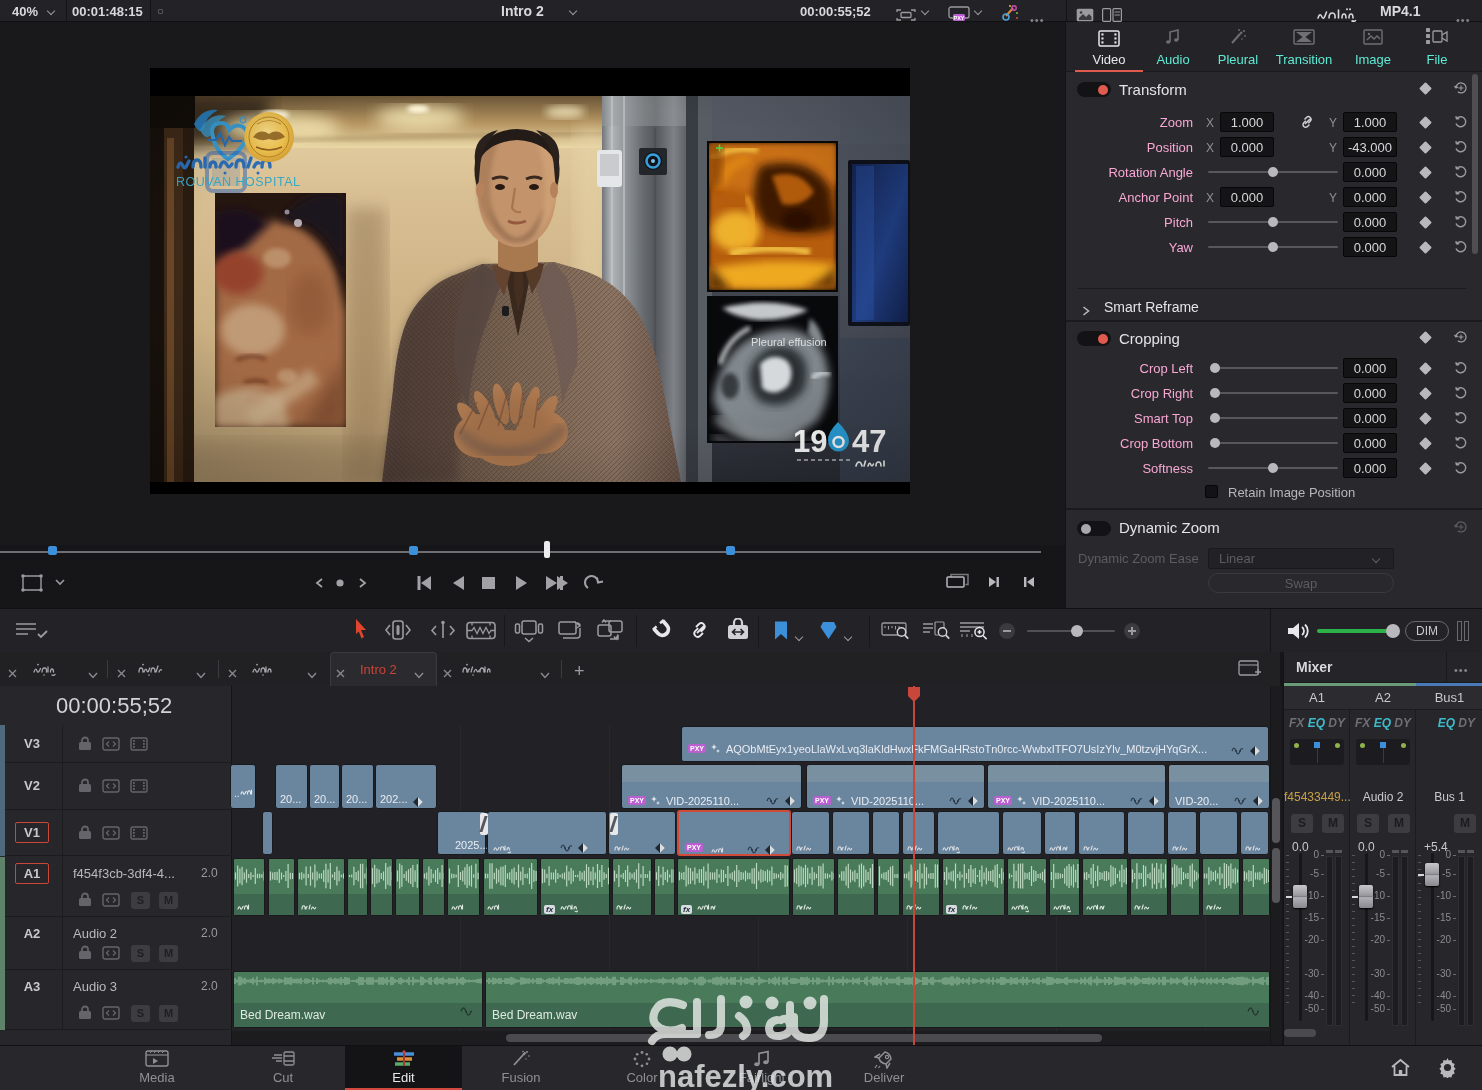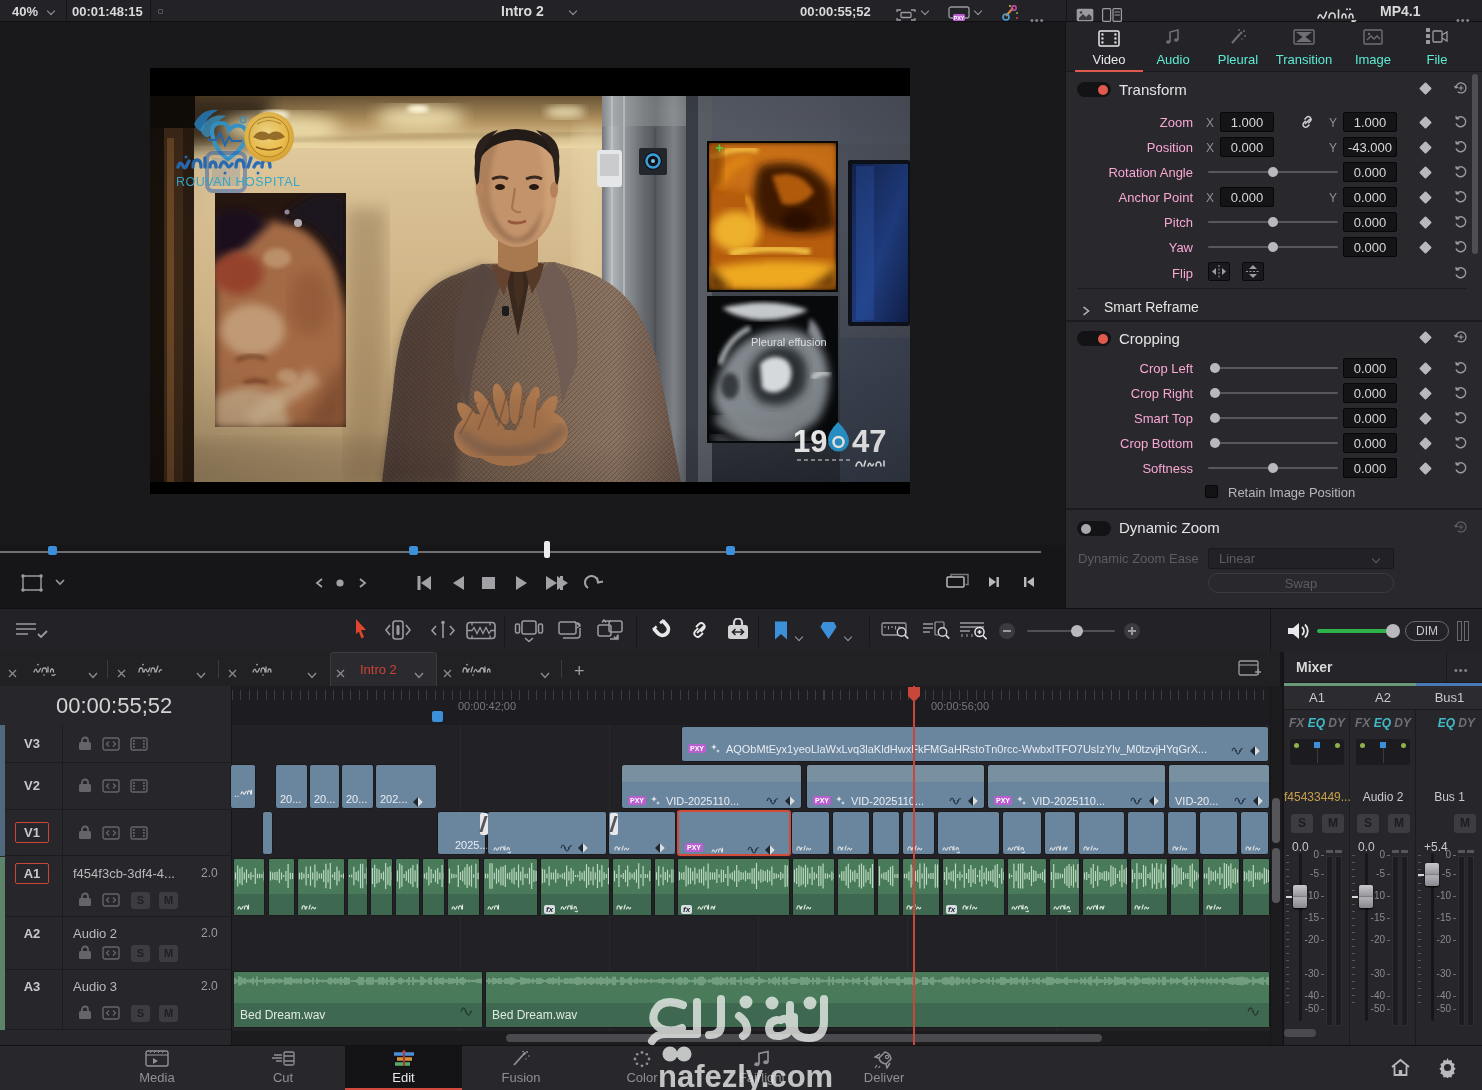--- a/index.html
+++ b/index.html
@@ -571,34 +571,20 @@
       <div class="lab" style="right:273px;">Yaw</div>
     <div class="slider" style="left:142px; width:130px;">
         <div class="sdot" style="left:60px;"></div>
       </div>
     <div class="numbox" style="left:277px;">0.000</div>
     <div class="kf" style="left:355px;"></div>
     <div class="reset" style="left:387px;"><svg viewBox="0 0 16 16">
           <path d="M3.5 5 a5 5 0 1 1 -0.5 4.5 M3.5 5 l-0.6-2.8 M3.5 5 l2.8-0.4" fill="none" stroke="#9a9aa0" stroke-width="1.4"></path>
         </svg></div>
   </div>
-  <div class="irow" style="top:240px;">
-      <div class="lab" style="right:273px;">Flip</div>
-    <div style="position:absolute; left:142px; top:0px; width:22px; height:19px; background:#1a1a1e; border:1px solid #0a0a0c; border-radius:2px;"><svg width="20" height="17" viewBox="0 0 20 17">
-          <path d="M10 2 v13" stroke="#9a9aa0" stroke-width="1" stroke-dasharray="2 1.5"></path>
-          <path d="M7 5 v7 l-4-3.5z M13 5 v7 l4-3.5z" fill="#9a9aa0"></path>
-        </svg></div>
-    <div style="position:absolute; left:176px; top:0px; width:22px; height:19px; background:#1a1a1e; border:1px solid #0a0a0c; border-radius:2px;"><svg width="20" height="17" viewBox="0 0 20 17">
-          <path d="M3 8.5 h14" stroke="#9a9aa0" stroke-width="1" stroke-dasharray="2 1.5"></path>
-          <path d="M6 6 h8 l-4-4z M6 11 h8 l-4 4z" fill="#9a9aa0"></path>
-        </svg></div>
-    <div class="reset" style="left:387px;"><svg viewBox="0 0 16 16">
-          <path d="M3.5 5 a5 5 0 1 1 -0.5 4.5 M3.5 5 l-0.6-2.8 M3.5 5 l2.8-0.4" fill="none" stroke="#9a9aa0" stroke-width="1.4"></path>
-        </svg></div>
-  </div>
   <div style="position:absolute; left:12px; top:266px; width:388px; height:1px; background:#1b1b1f;"></div>
   <div style="position:absolute; left:16px; top:280px; width:8px; height:8px;"><svg width="8" height="10" viewBox="0 0 8 10">
         <path d="M1.5 1 L6.5 5 L1.5 9" fill="none" stroke="#b7b7bb" stroke-width="1.6"></path>
       </svg></div>
   <div class="sectitle" style="left:38px; top:277px; font-size:14px;">Smart Reframe</div>
   <div style="position:absolute; left:0px; top:298px; width:417px; height:2px; background:#1b1b1f;"></div>
 
   <div class="toggle" style="left:11px; top:309px;">
       <div class="dot"></div>
     </div>
@@ -855,26 +841,20 @@
   <div class="abs" style="left:561px; top:8px; width:1px; height:18px; background:#3a3a3f;"></div>
   <div class="abs" style="left:574px; top:9px; font-size:18px; color:#9c9ca2; font-weight:300;">+</div>
   <div class="abs" style="left:1238px; top:8px;"><svg width="24" height="19" viewBox="0 0 24 19">
         <rect x="1" y="1" width="19" height="14" rx="1.5" fill="none" stroke="#9a9aa0" stroke-width="1.3"></rect>
         <path d="M1 5 h19" stroke="#9a9aa0" stroke-width="1.1"></path>
         <path d="M17 12 h6 m-3-3 v6" stroke="#9a9aa0" stroke-width="1.3"></path>
       </svg></div>
 </div>
 <div id="timeline" class="abs">
 <div class="abs" style="left:232px; top:0; width:1038px; height:359px; background:#222226;"></div>
-<div class="abs" style="left:232px; top:0px; width:1038px; height:39px; background:#1d1d21;">
-<div class="abs" style="left:0; top:4px; width:1038px; height:10px; background:repeating-linear-gradient(90deg, #3c3c42 0px, #3c3c42 1px, transparent 1px, transparent 8.45px);"></div>
-<div class="abs" style="left:226px; top:14px; font-size:11px; color:#77777d;">00:00:42;00</div>
-<div class="abs" style="left:699px; top:14px; font-size:11px; color:#77777d;">00:00:56;00</div>
-<div class="abs" style="left:200px; top:25px; width:11px; height:11px; background:#3c8fd9; border-radius:2px;"></div>
-</div>
 <div class="abs" style="left:460px; top:39px; width:1px; height:320px; background:#28282d;"></div>
 <div class="abs" style="left:609px; top:39px; width:1px; height:320px; background:#28282d;"></div>
 <div class="abs" style="left:758px; top:39px; width:1px; height:320px; background:#28282d;"></div>
 <div class="abs" style="left:907px; top:39px; width:1px; height:320px; background:#28282d;"></div>
 <div class="abs" style="left:1056px; top:39px; width:1px; height:320px; background:#28282d;"></div>
 <div class="abs" style="left:1205px; top:39px; width:1px; height:320px; background:#28282d;"></div>
 <div id="theader">
 <div class="abs" style="left:56px; top:7px; font-size:22px; color:#d4d4d6;">00:00:55;52</div>
 <div class="abs" style="left:0; top:39px; width:232px; height:38px; border-bottom:1px solid #1c1c1f;">
     <div class="abs" style="left:0; top:0; width:5px; height:38px; background:#51697f;"></div>

